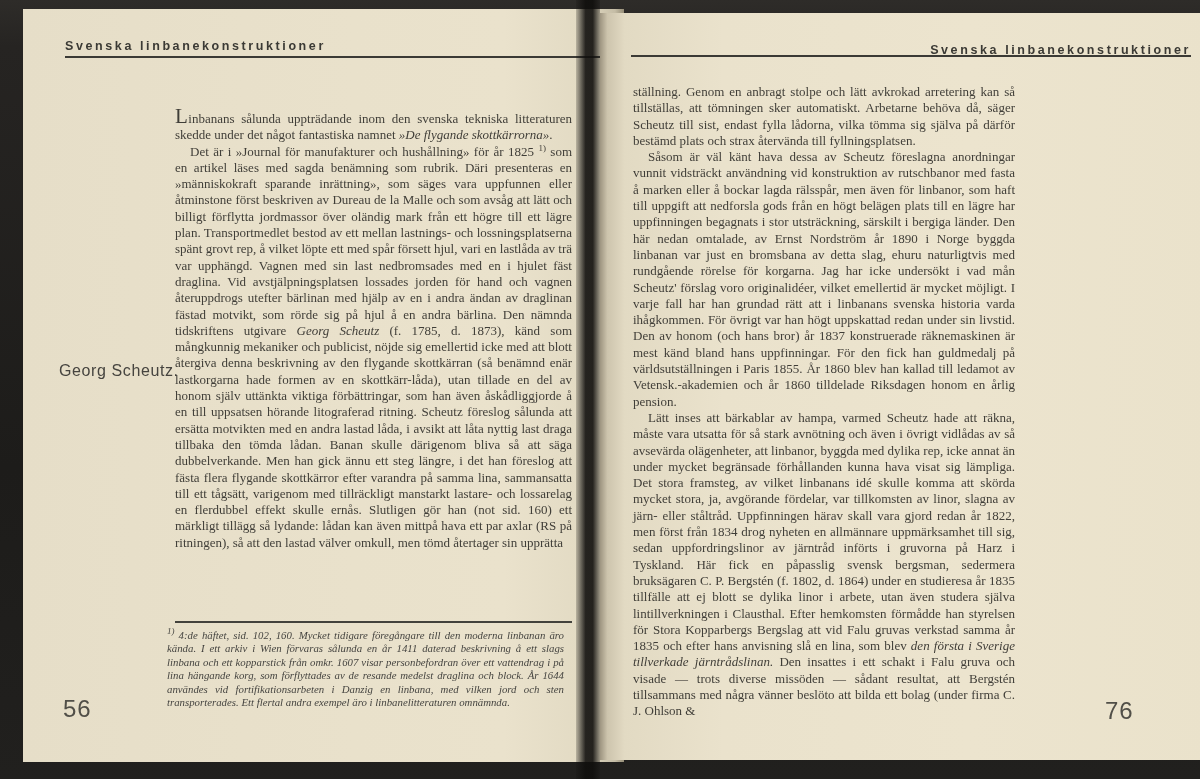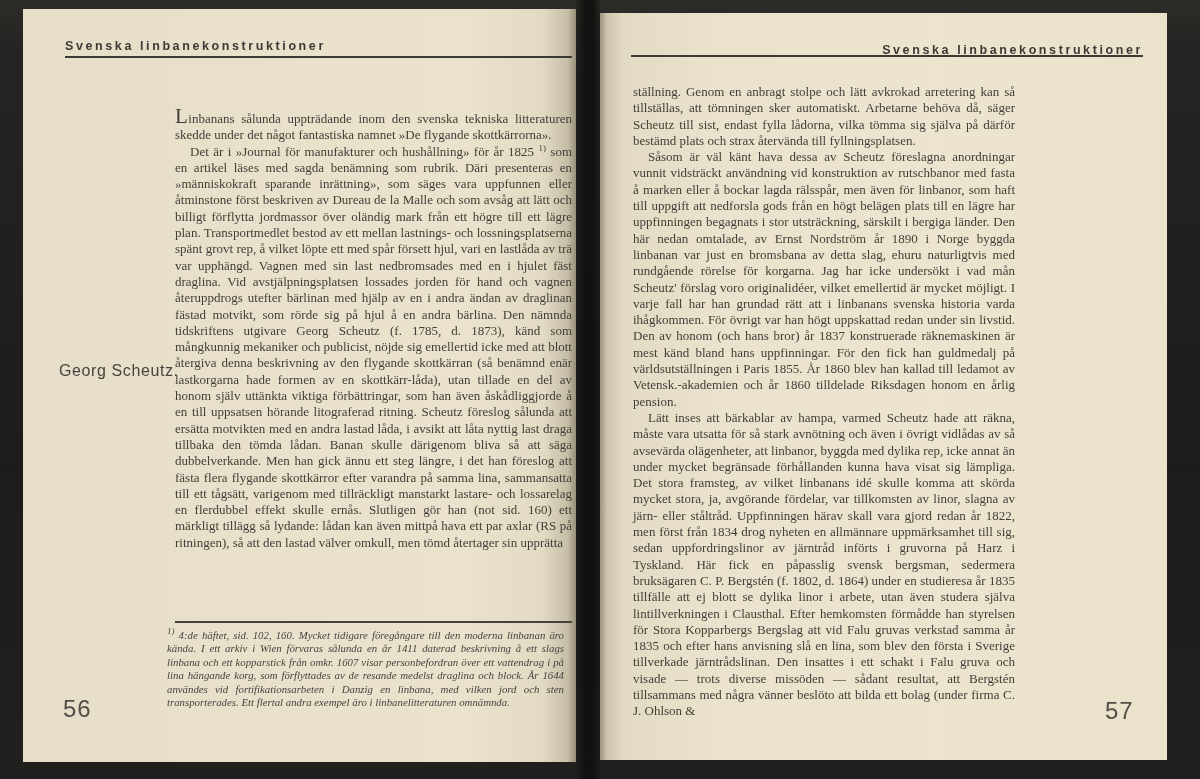--- a/index.html
+++ b/index.html
@@ -1,21 +1,21 @@
 <!DOCTYPE html>
 <html lang="sv"><head>
 <meta charset="utf-8">
 <style>
   html,body{margin:0;padding:0;}
   body{
     width:1200px;height:779px;position:relative;overflow:hidden;
     background:linear-gradient(180deg,#2e2c29 0%,#262422 6%,#1d1c1a 60%,#21201e 100%);
     font-family:"Liberation Serif","DejaVu Serif",serif;
   }
-  .page{position:absolute;overflow:hidden;}
+  .page{position:absolute;overflow:hidden;padding-left:48px;}
   .page-left{
     left:23px;top:9px;width:553px;height:753px;
     background:linear-gradient(90deg,#e6dec8 0%,#e9e1cb 55%,#eae2cc 80%,#e2dac3 94%,#c5bda6 98.5%,#968e78 100%);
   }
   .page-right{
     left:600px;top:13px;width:567px;height:747px;
     background:linear-gradient(90deg,#9d9480 0%,#cdc4ad 1.2%,#e2dac3 4%,#eae2cc 20%,#ece4ce 60%,#eae2cb 100%);
   }
   .running-header{
     position:absolute;top:30px;
@@ -32,21 +32,21 @@
     position:absolute;color:#403e38;
     font-size:13px;line-height:16.3px;text-align:justify;
   }
   .page-left .body-col{left:152px;top:101px;width:397px;}
   .page-right .body-col{left:33px;top:71px;width:382px;}
   .para{margin:0;}
   .para.indent{text-indent:15px;}
   .dropcap{
     font-size:21px;line-height:13px;letter-spacing:0.5px;
   }
-  .ital{margin-top:26px;}
+  .ital{font-style:italic;margin-top:26px;}
   .fn-mark{font-size:9px;vertical-align:super;line-height:0;}
   .margin-note{
     position:absolute;left:36px;top:353px;
     font-family:"Liberation Sans","DejaVu Sans",sans-serif;
     font-size:16px;letter-spacing:0.6px;color:#46443f;white-space:nowrap;
   }
   .footnote-rule{
     position:absolute;left:152px;top:612px;width:397px;height:1.5px;background:#43423c;
   }
   .footnote{
@@ -90,14 +90,14 @@
 <div class="page page-right">
   <div class="running-header">Svenska linbanekonstruktioner</div>
   <div class="header-rule"></div>
 
   <div class="body-col">
     <p class="para">ställning. Genom en anbragt stolpe och lätt avkrokad arretering kan så tillställas, att tömningen sker automatiskt. Arbetarne behöva då, säger Scheutz till sist, endast fylla lådorna, vilka tömma sig själva på därför bestämd plats och strax återvända till fyllningsplatsen.</p>
     <p class="para indent">Såsom är väl känt hava dessa av Scheutz föreslagna anordningar vunnit vidsträckt användning vid konstruktion av rutschbanor med fasta å marken eller å bockar lagda rälsspår, men även för linbanor, som haft till uppgift att nedforsla gods från en högt belägen plats till en lägre har uppfinningen begagnats i stor utsträckning, särskilt i bergiga länder. Den här nedan omtalade, av Ernst Nordström år 1890 i Norge byggda linbanan var just en bromsbana av detta slag, ehuru naturligtvis med rundgående rörelse för korgarna. Jag har icke undersökt i vad mån Scheutz' förslag voro originalidéer, vilket emellertid är mycket möjligt. I varje fall har han grundad rätt att i linbanans svenska historia varda ihågkommen. För övrigt var han högt uppskattad redan under sin livstid. Den av honom (och hans bror) år 1837 konstruerade räknemaskinen är mest känd bland hans uppfinningar. För den fick han guldmedalj på världsutställningen i Paris 1855. År 1860 blev han kallad till ledamot av Vetensk.-akademien och år 1860 tilldelade Riksdagen honom en årlig pension.</p>
     <p class="para indent"><span>Lätt inses att bärkablar av hampa, varmed Scheutz hade att räkna, måste vara utsatta för så stark avnötning och även i övrigt vidlådas av så avsevärda olägenheter, att linbanor, byggda med dylika rep, icke annat än under mycket begränsade förhållanden kunna hava visat sig lämpliga. Det stora framsteg, av vilket linbanans idé skulle komma att skörda mycket stora, ja, avgörande fördelar, var tillkomsten av linor, slagna av järn- eller ståltråd. Uppfinningen härav skall vara gjord redan år 1822, men först från 1834 drog nyheten en allmännare uppmärksamhet till sig, sedan uppfordringslinor av järntråd införts i gruvorna på Harz i Tyskland. Här fick en påpasslig svensk bergsman, sedermera bruksägaren C. P. Bergstén (f. 1802, d. 1864) under en studieresa år 1835 tillfälle att ej blott se dylika linor i arbete, utan även studera själva lintillverkningen i Clausthal. Efter hemkomsten förmådde han styrelsen för Stora Kopparbergs Bergslag att vid Falu gruvas verkstad samma år 1835 och efter hans anvisning slå en lina, som blev </span><span class="ital">den första i Sverige tillverkade järntrådslinan.</span><span> Den insattes i ett schakt i Falu gruva och visade — trots diverse missöden — sådant resultat, att Bergstén tillsammans med några vänner beslöto att bilda ett bolag (under firma C. J. Ohlson &amp;</span></p>
   </div>
 
-  <div class="page-number">57</div>
+  <div class="page-number">76</div>
 </div>
 
 </body></html>

